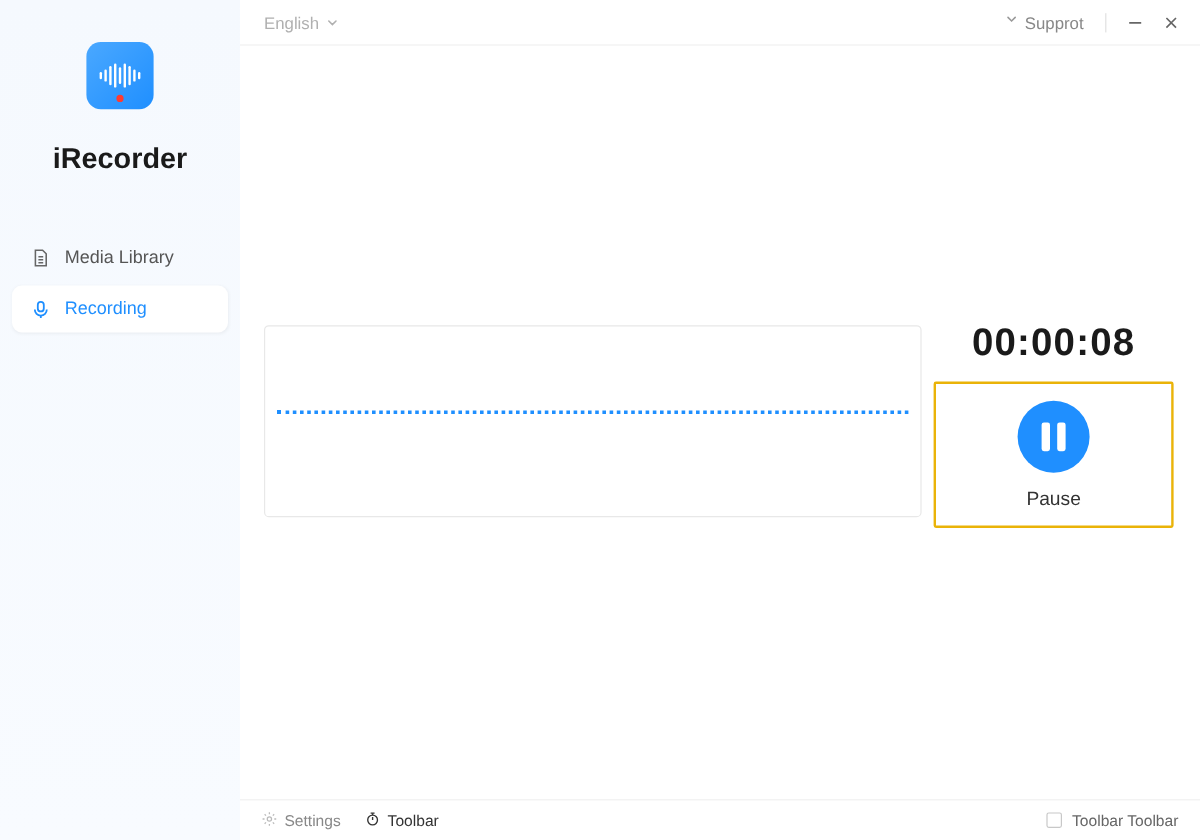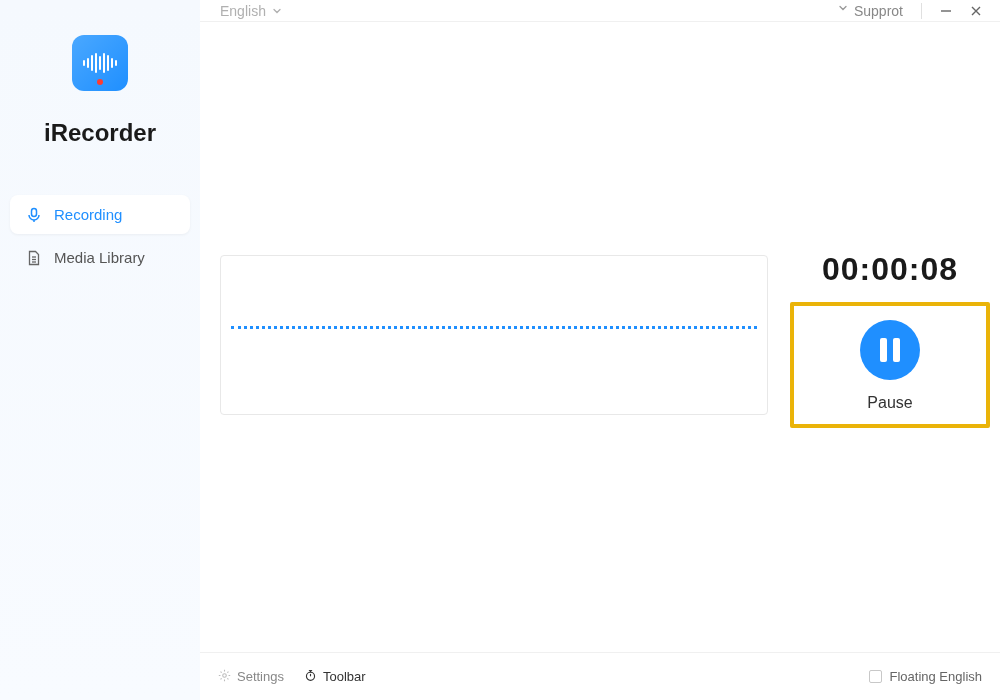--- a/index.html
+++ b/index.html
@@ -12,46 +12,46 @@
     .logo-dot { position: absolute; bottom: 6px; width: 6px; height: 6px; background: #ff3b30; border-radius: 50%; }
     .app-name { font-size: 24px; font-weight: 700; color: #1a1a1a; margin-bottom: 48px; }
     
     .nav { width: 100%; padding: 0 10px; }
     .nav-item { display: flex; align-items: center; gap: 12px; padding: 11px 16px; border-radius: 8px; cursor: pointer; font-size: 15px; margin-bottom: 4px; }
     .nav-item.active { background: #fff; color: #1f8fff; box-shadow: 0 1px 3px rgba(0,0,0,0.05); }
     .nav-item:not(.active) { color: #555; }
     .nav-icon { width: 16px; height: 16px; display: inline-flex; align-items: center; justify-content: center; flex-shrink: 0; }
     
     .main { flex: 1; display: flex; flex-direction: column; position: relative; }
-    .titlebar { height: 22px; display: flex; align-items: center; justify-content: space-between; border-bottom: 1px solid #f0f0f0; padding: 0 18px 0 20px; }
+    .titlebar { height: 38px; display: flex; align-items: center; justify-content: space-between; border-bottom: 1px solid #f0f0f0; padding: 0 18px 0 20px; }
     .titlebar-left { display: flex; align-items: center; gap: 6px; color: #b0b0b0; font-size: 14px; cursor: pointer; }
     .titlebar-right { display: flex; align-items: center; gap: 18px; color: #888; font-size: 14px; }
     .support-grp { display: inline-flex; align-items: flex-start; gap: 6px; cursor: pointer; }
     .win-ctrls { display: flex; align-items: center; gap: 18px; }
     .divider { width: 1px; height: 16px; background: #e0e0e0; }
     .win-btn { color: #666; font-size: 16px; cursor: pointer; line-height: 1; display: inline-flex;}
 
     .content { flex: 1; position: relative; }
     
     .wave-panel { position: absolute; left: 20px; top: 233px; width: 548px; height: 160px; border: 1px solid #e8e8e8; border-radius: 4px; }
     .wave-line { position: absolute; left: 10px; right: 10px; top: 70px; border-top: 3px dotted #1f8fff; }
     
-    .rec-panel { position: absolute; left: 590px; top: 229px; width: 200px; }
+    .rec-panel { position: absolute; left: 578px; top: 229px; width: 200px; }
     .timer { font-size: 32px; font-weight: 800; color: #1a1a1a; letter-spacing: 1px; text-align: center; margin-bottom: 14px; font-variant-numeric: tabular-nums; }
-    .controls-box { border: 4px solid #eab308; border-radius: 2px; padding: 14px 10px 12px; display: flex; justify-content: space-around; gap: 18px; }
+    .controls-box { border: 2px solid #eab308; border-radius: 2px; padding: 14px 10px 12px; display: flex; justify-content: space-around; gap: 18px; }
     .ctrl { display: flex; flex-direction: column; align-items: center; gap: 14px; cursor: pointer; }
     .ctrl-btn { width: 60px; height: 60px; border-radius: 50%; display: flex; align-items: center; justify-content: center; }
     .ctrl-btn.pause { background: #1f8fff; }
     .ctrl-btn.stop { background: #ff4848; }
     .pause-bars { display: flex; gap: 6px; }
     .pause-bar { width: 7px; height: 24px; background: #fff; border-radius: 2px; }
     .stop-square { width: 18px; height: 18px; background: #fff; border-radius: 2px; }
     .ctrl-label { font-size: 16px; color: #333; }
     
-    .statusbar { height: 48px; border-top: 1px solid #f0f0f0; display: flex; align-items: center; justify-content: space-between; padding: 0 18px; font-size: 13px; color: #888; }
+    .statusbar { height: 34px; border-top: 1px solid #f0f0f0; display: flex; align-items: center; justify-content: space-between; padding: 0 18px; font-size: 13px; color: #888; }
     .status-left { display: flex; align-items: center; gap: 20px; }
     .status-item { display: inline-flex; align-items: center; gap: 6px; cursor: pointer; }
     .status-item.active { color: #333; font-weight: 500; }
     .checkbox { width: 13px; height: 13px; border: 1px solid #c8c8c8; border-radius: 2px; display: inline-block; }
     .status-right { display: flex; align-items: center; gap: 8px; cursor: pointer; color: #666; }
 
     .chevron-down-icon { display: inline-flex; }
   </style>
 </head>
 <body>
@@ -66,40 +66,40 @@
       <div class="logo-bar" style="height:14px"></div>
       <div class="logo-bar" style="height:20px"></div>
       <div class="logo-bar" style="height:16px"></div>
       <div class="logo-bar" style="height:10px"></div>
       <div class="logo-bar" style="height:6px"></div>
     </div>
     <div class="logo-dot"></div>
   </div>
   <div class="app-name">iRecorder</div>
   <div class="nav">
-    <div class="nav-item active">
-      <span class="nav-icon">
-        <svg viewBox="0 0 16 16" width="16" height="16" fill="none" stroke="#1f8fff" stroke-width="1.5">
-          <rect x="5.5" y="1.5" width="5" height="8" rx="2.5"></rect>
-          <path d="M3 8a5 5 0 0 0 10 0"></path>
-          <line x1="8" y1="13" x2="8" y2="15"></line>
-        </svg>
-      </span>
-      <span>Recording</span>
-    </div>
     <div class="nav-item">
       <span class="nav-icon">
         <svg viewBox="0 0 16 16" width="16" height="16" fill="none" stroke="#666" stroke-width="1.3">
           <path d="M3.5 1.5h6l3 3v10h-9z"></path>
           <line x1="6" y1="7" x2="10" y2="7"></line>
           <line x1="6" y1="9.5" x2="10" y2="9.5"></line>
           <line x1="6" y1="12" x2="10" y2="12"></line>
         </svg>
       </span>
       <span>Media Library</span>
+    </div>
+    <div class="nav-item active">
+      <span class="nav-icon">
+        <svg viewBox="0 0 16 16" width="16" height="16" fill="none" stroke="#1f8fff" stroke-width="1.5">
+          <rect x="5.5" y="1.5" width="5" height="8" rx="2.5"></rect>
+          <path d="M3 8a5 5 0 0 0 10 0"></path>
+          <line x1="8" y1="13" x2="8" y2="15"></line>
+        </svg>
+      </span>
+      <span>Recording</span>
     </div>
   </div>
 </div>
 
 <div class="main">
   <div class="titlebar">
     <div class="titlebar-left">
       <span>English</span>
       <span class="chevron-down-icon">
         <svg width="10" height="10" viewBox="0 0 10 10">
@@ -170,16 +170,16 @@
             <line x1="8" y1="9" x2="8" y2="6"></line>
             <line x1="6" y1="2" x2="10" y2="2"></line>
             <line x1="8" y1="2" x2="8" y2="4"></line>
           </svg>
         </span>
         <span>Toolbar</span>
       </span>
     </div>
     <div class="status-right">
       <span class="checkbox"></span>
-      <span>Floating English</span>
+      <span>Toolbar Toolbar</span>
     </div>
   </div>
 </div>
 
 </body></html>

